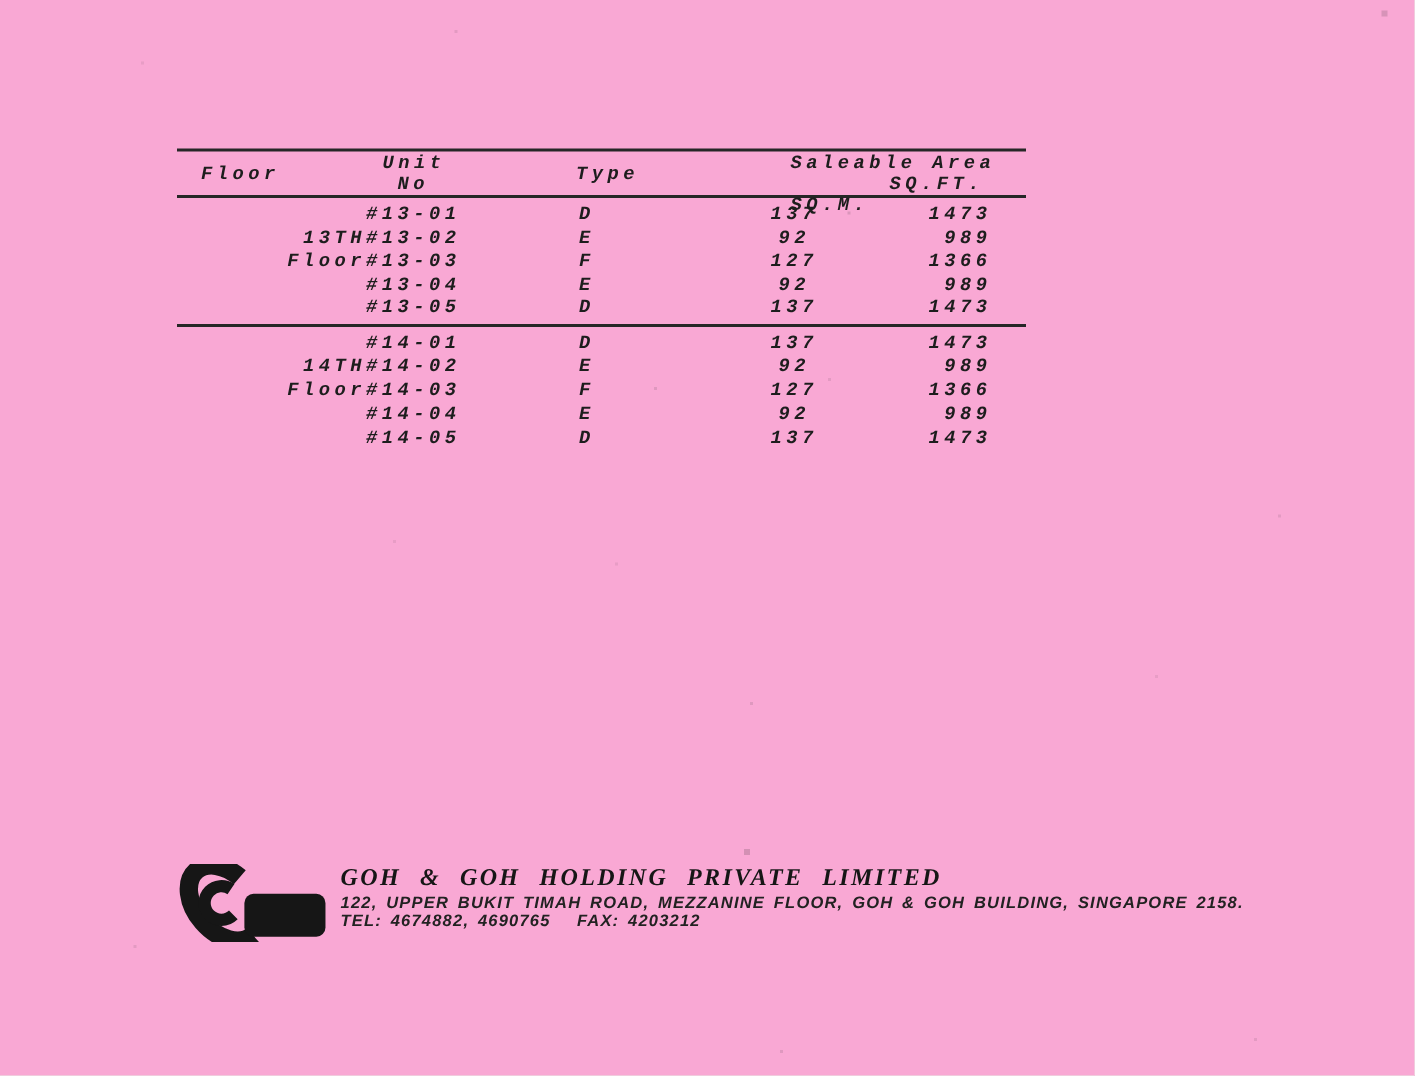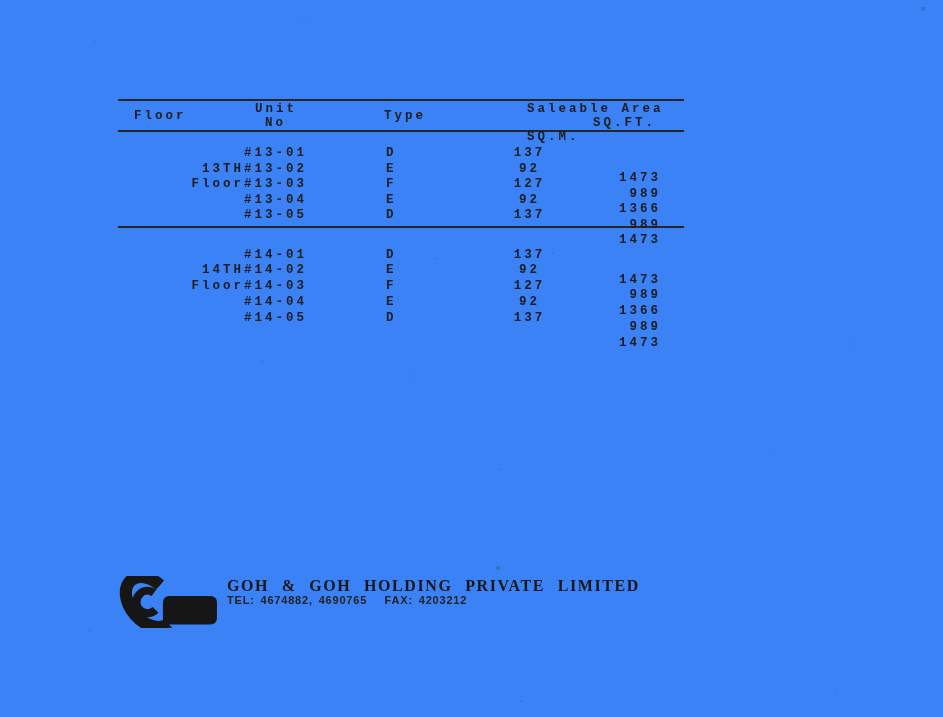--- a/index.html
+++ b/index.html
@@ -1,55 +1,56 @@
 <!DOCTYPE html>
 <html><head>
 <meta charset="utf-8">
 <style>
   html,body{margin:0;padding:0;background:#e8e8e6;}
   .page{
     position:relative;
     width:943px;height:717px;
-    background:#3b82f6;
+    background:#f9a8d4;
     overflow:hidden;
     font-family:"Liberation Mono","DejaVu Sans Mono",monospace;
     color:#1d1d1d;
+    font-style:italic;
   }
   .pre{white-space:pre;}
 
   
   .unit-table{
     position:absolute;left:118px;top:99px;width:566px;
     font-size:12.5px;font-weight:700;letter-spacing:3px;
   }
   .rule{height:2px;background:#262626;}
   .thead{position:relative;height:29px;}
   .thead .h{position:absolute;line-height:14px;}
   .h-floor{left:16px;top:8px;}
   .h-unit1{left:137px;top:1px;}
   .h-unit2{left:147px;top:15px;}
   .h-type{left:266px;top:8px;text-align:right;}
   .h-saleable{left:409px;top:1px;}
   .h-sqm{left:409px;top:29px;}
   .h-sqft{left:475px;top:15px;}
 
   .tsection{width:566px;}
-  .sec-1{padding-top:14px;padding-bottom:2px;}
-  .sec-2{padding-top:20px;}
+  .sec-1{padding-top:4px;padding-bottom:2px;}
+  .sec-2{padding-top:4px;}
   .trow{
     display:grid;
     grid-template-columns:126px 142px 120px 47px 108px;
     line-height:15.5px;height:15.5px;
   }
   .sec-2 .trow{line-height:15.9px;height:15.9px;}
   .c-floor{padding-left:16px;text-align:right;}
   .c-unit{text-align:left;}
   .c-type{text-align:left;}
   .c-sqm{text-align:center;}
-  .c-sqft{text-align:right;margin-top:25px;}
+  .c-sqft{text-align:right;}
 
   
   .footer{position:absolute;left:0;top:0;}
   .logo{position:absolute;left:116px;top:576px;width:102px;height:52px;}
   .footer-text{position:absolute;left:227px;top:577px;}
   .company{
     font-family:"Liberation Serif","DejaVu Serif",serif;
     font-weight:700;font-size:16px;line-height:17px;
     letter-spacing:1.6px;word-spacing:7px;color:#161616;
   }
@@ -189,17 +190,18 @@
   <div class="footer">
 
     <svg class="logo" viewBox="0 0 100 50" xmlns="http://www.w3.org/2000/svg">
       <ellipse cx="33" cy="25" rx="28" ry="19" fill="none" stroke="#161616" stroke-width="12" pathLength="100" stroke-dasharray="71 29" transform="rotate(49 33 25)"></ellipse>
       <circle cx="31" cy="25" r="11" fill="none" stroke="#161616" stroke-width="8" pathLength="100" stroke-dasharray="72 28" transform="rotate(45 31 25)"></circle>
       <rect x="46" y="19" width="53" height="28" rx="6" fill="#161616"></rect>
     </svg>
 
     <div class="footer-text">
       <div class="company pre">GOH &amp; GOH HOLDING PRIVATE LIMITED</div>
+      <div class="address-line pre">122, UPPER BUKIT TIMAH ROAD, MEZZANINE FLOOR, GOH &amp; GOH BUILDING, SINGAPORE 2158.</div>
       <div class="phone-line pre">TEL: 4674882, 4690765   FAX: 4203212</div>
     </div>
   </div>
 
 </div>
 
 </body></html>

